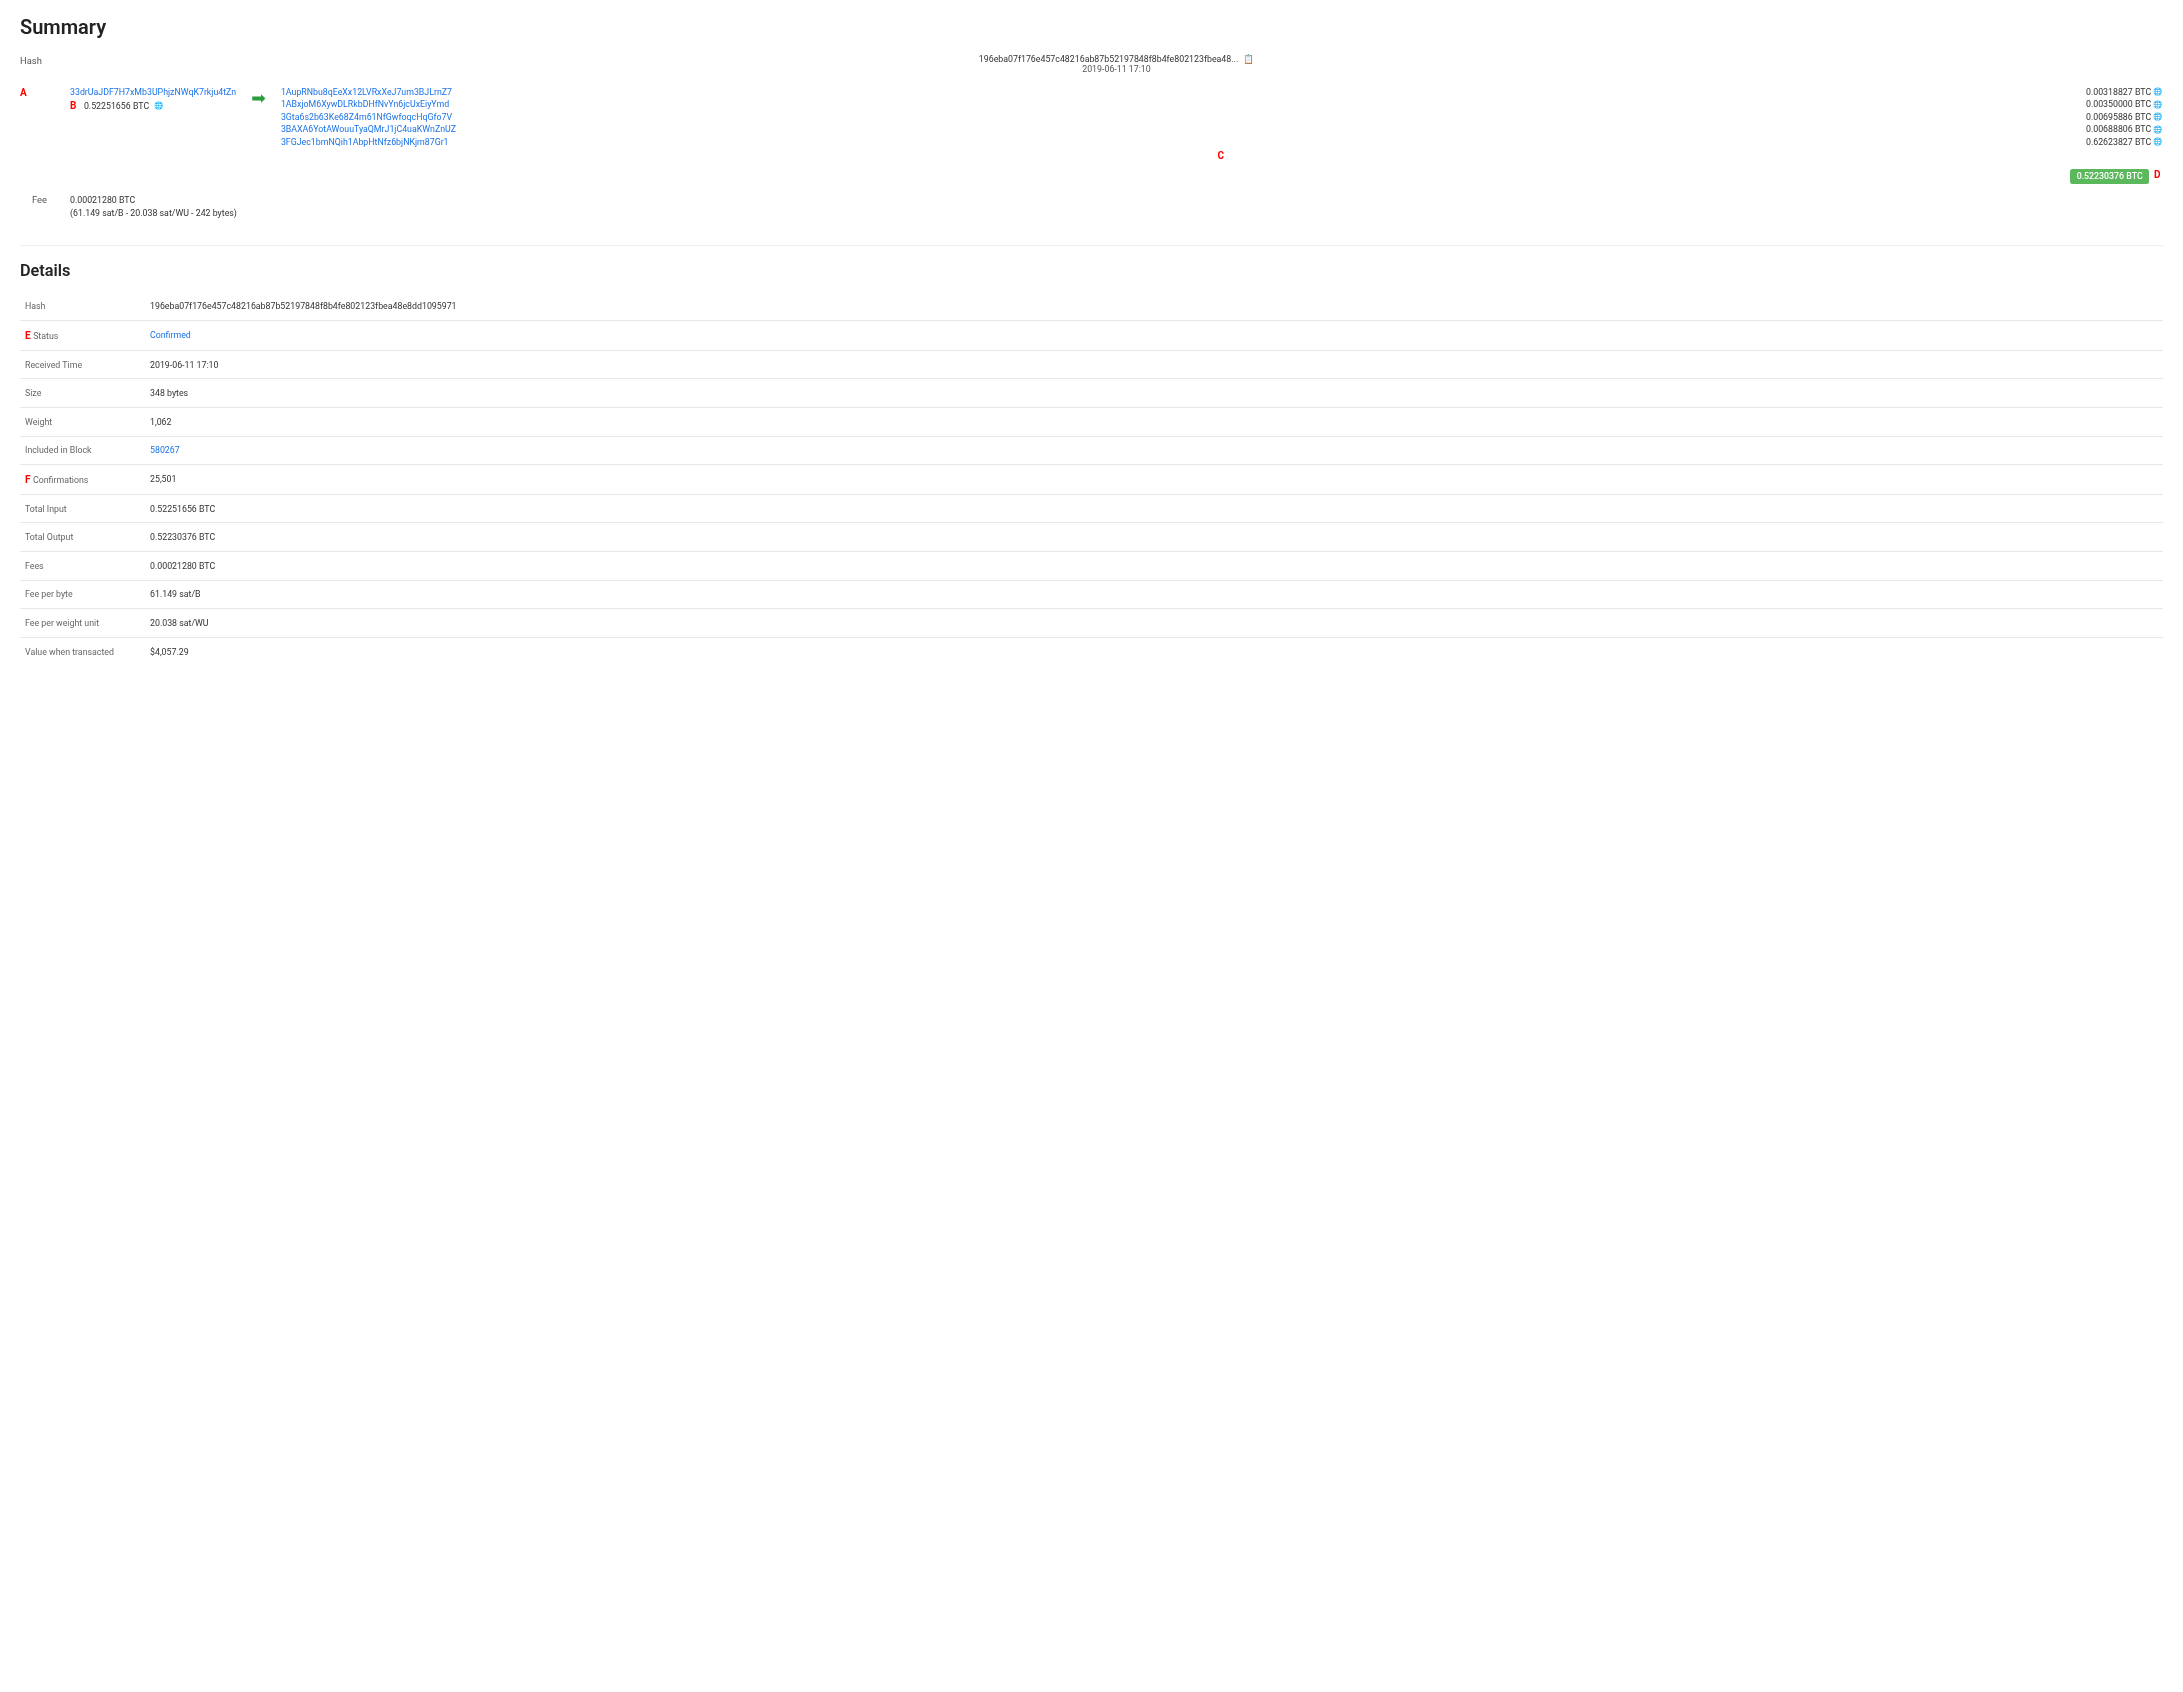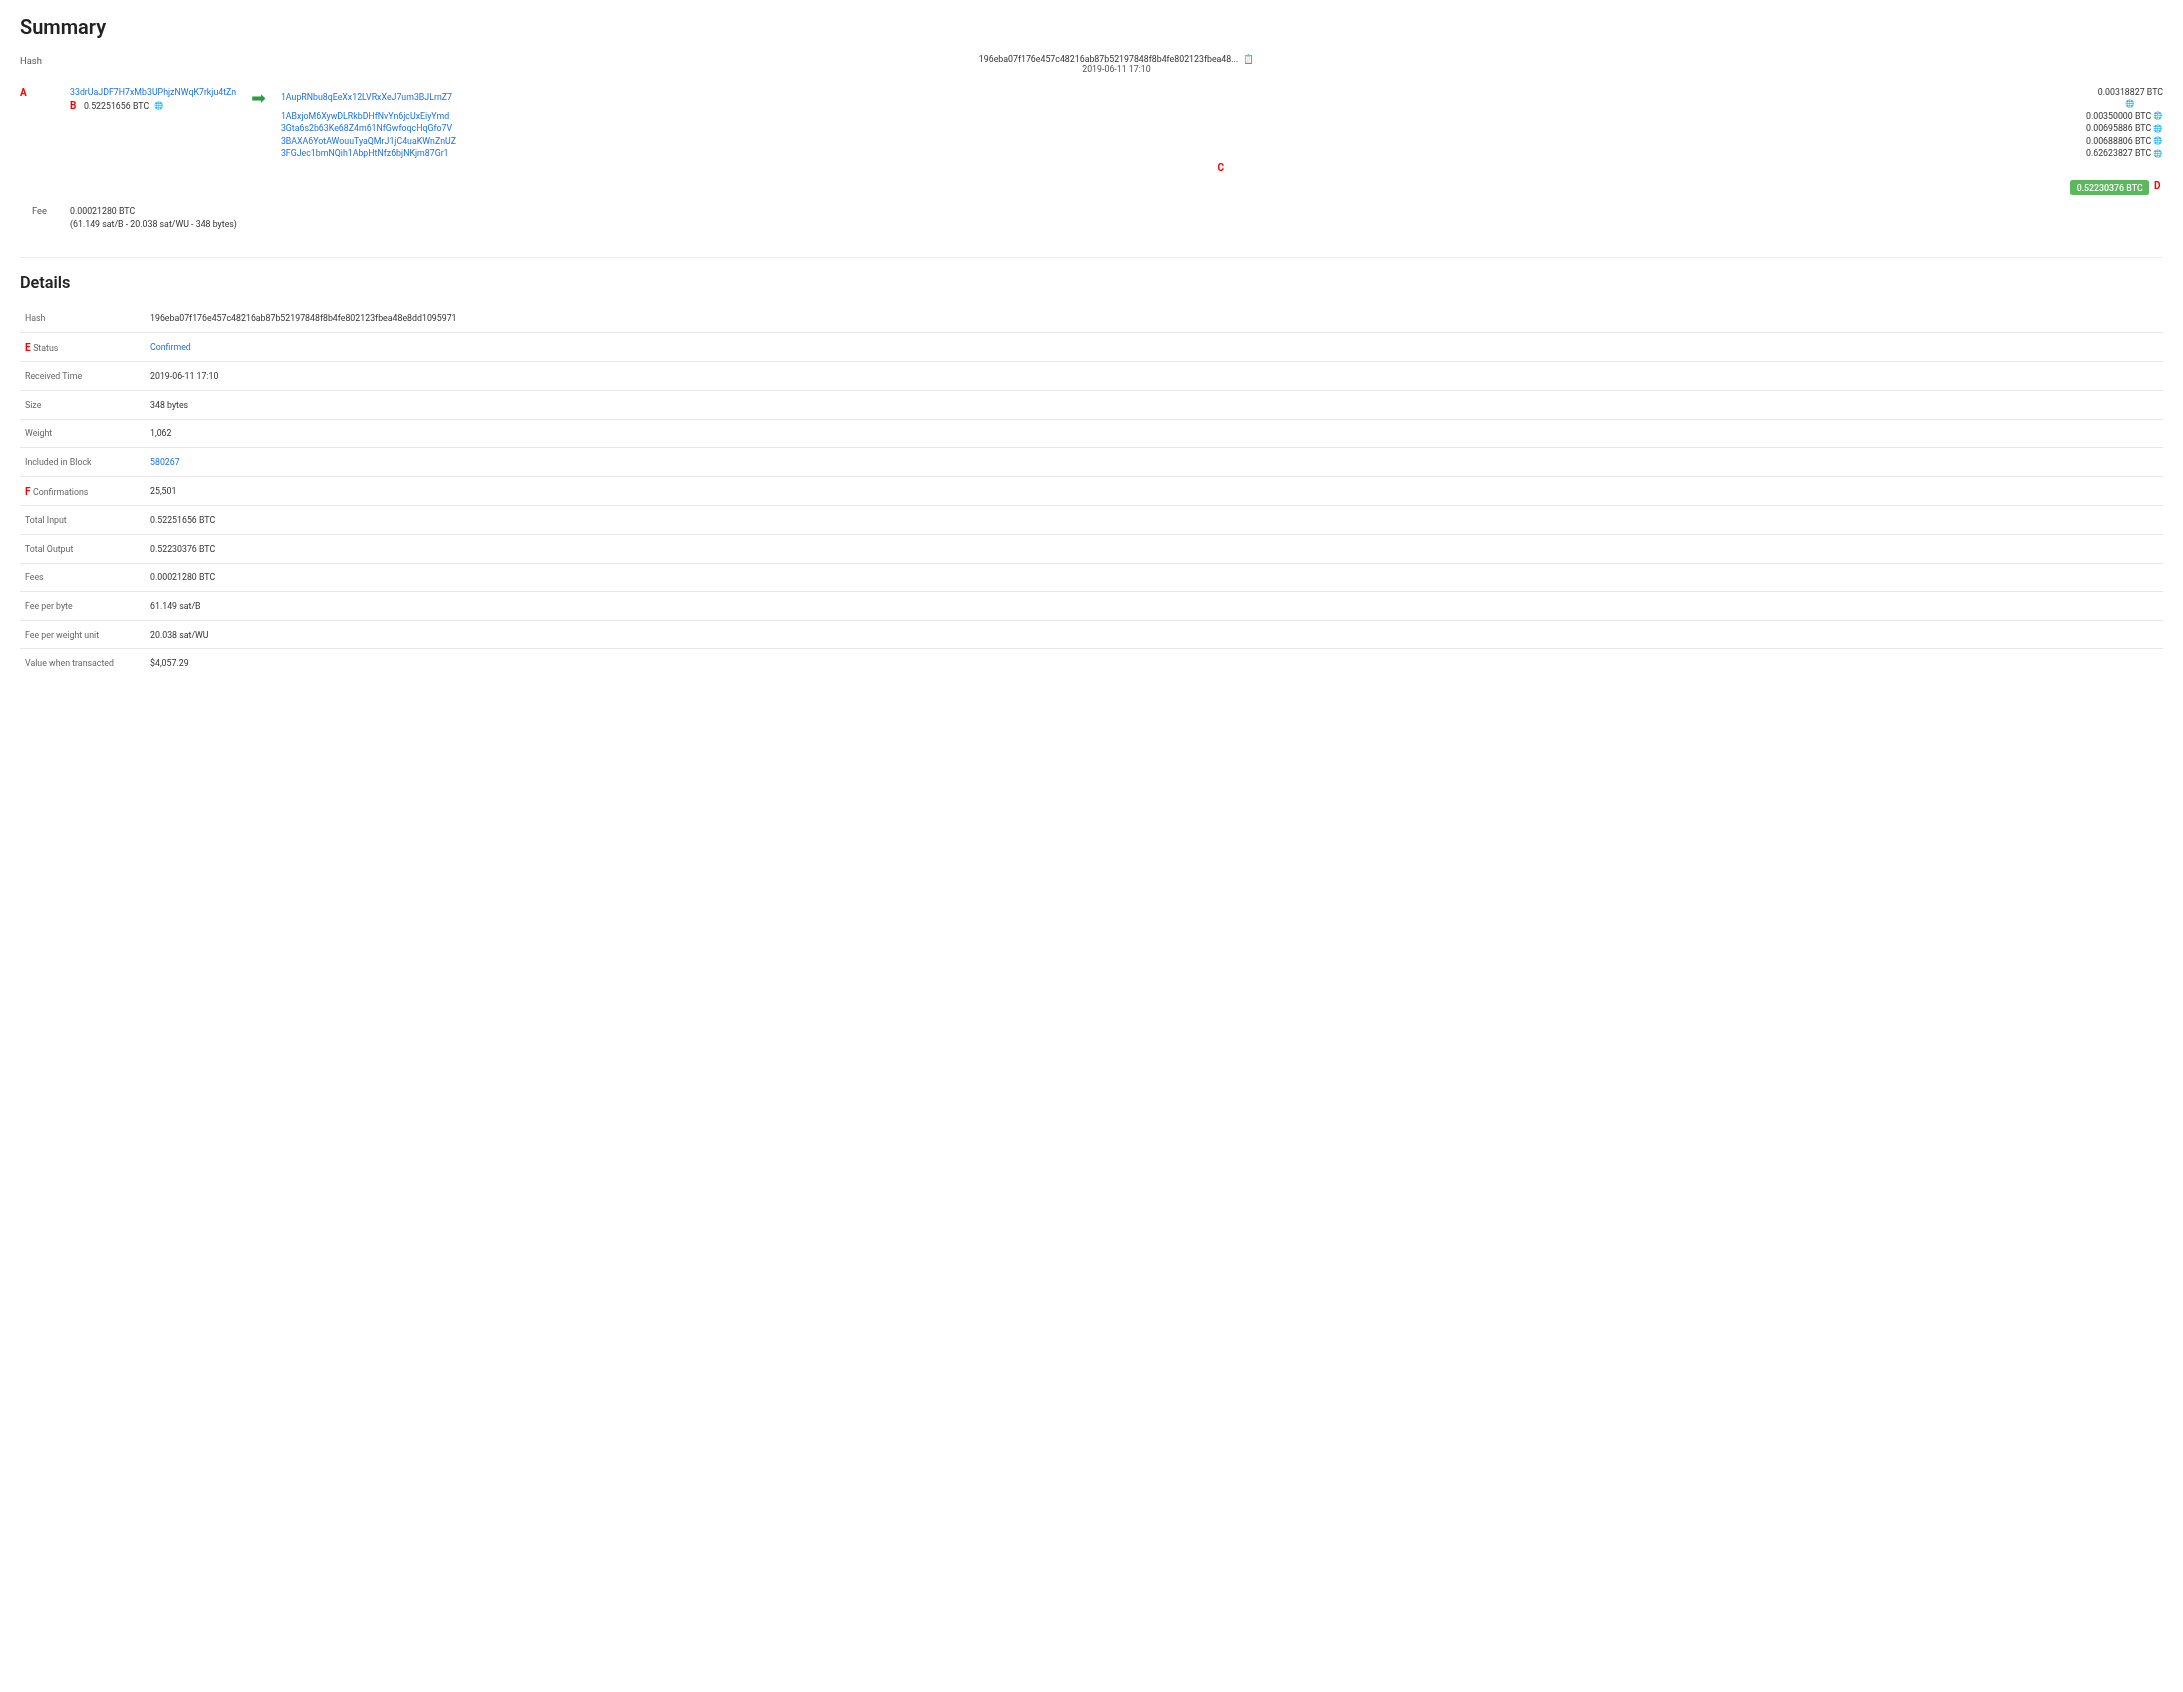--- a/index.html
+++ b/index.html
@@ -213,21 +213,21 @@
     </div>
 
     <div style="margin: 1.3px 15px 0 15px;">
       <span class="arrow-icon">➡</span>
     </div>
 
     <div style="flex:1; display:flex; flex-direction:column; gap:2.5px;">
 
       <div class="tx-output-item">
         <a class="tx-link" href="#">1AupRNbu8qEeXx12LVRxXeJ7um3BJLrnZ7</a>
-        <div style="display:flex; align-items:center; gap:2.5px;flex-direction:column;">
+        <div style="display:flex; align-items:center; gap:2.5px;">
           <span class="tx-amount">0.00318827 BTC</span>
           <span class="globe-icon">🌐</span>
         </div>
       </div>
       <div class="tx-output-item">
         <a class="tx-link" href="#">1ABxjoM6XywDLRkbDHfNvYn6jcUxEiyYmd</a>
         <div style="display:flex; align-items:center; gap:2.5px;">
           <span class="tx-amount">0.00350000 BTC</span>
           <span class="globe-icon">🌐</span>
         </div>
@@ -262,21 +262,21 @@
         <span class="tx-total-badge">0.52230376 BTC</span>
         <span class="anno" style="margin-left:5px;">D</span>
       </div>
     </div>
   </div>
 
   <div class="fee-row">
     <span class="fee-label">Fee</span>
     <div class="fee-details">
       <div>0.00021280 BTC</div>
-      <div>(61.149 sat/B - 20.038 sat/WU - 348 bytes)</div>
+      <div>(61.149 sat/B - 20.038 sat/WU - 242 bytes)</div>
     </div>
   </div>
 </div>
 
 <div class="details-section">
   <h2>Details</h2>
 
   <table class="details-table">
     <tbody id="details-tbody">
     <tr>

